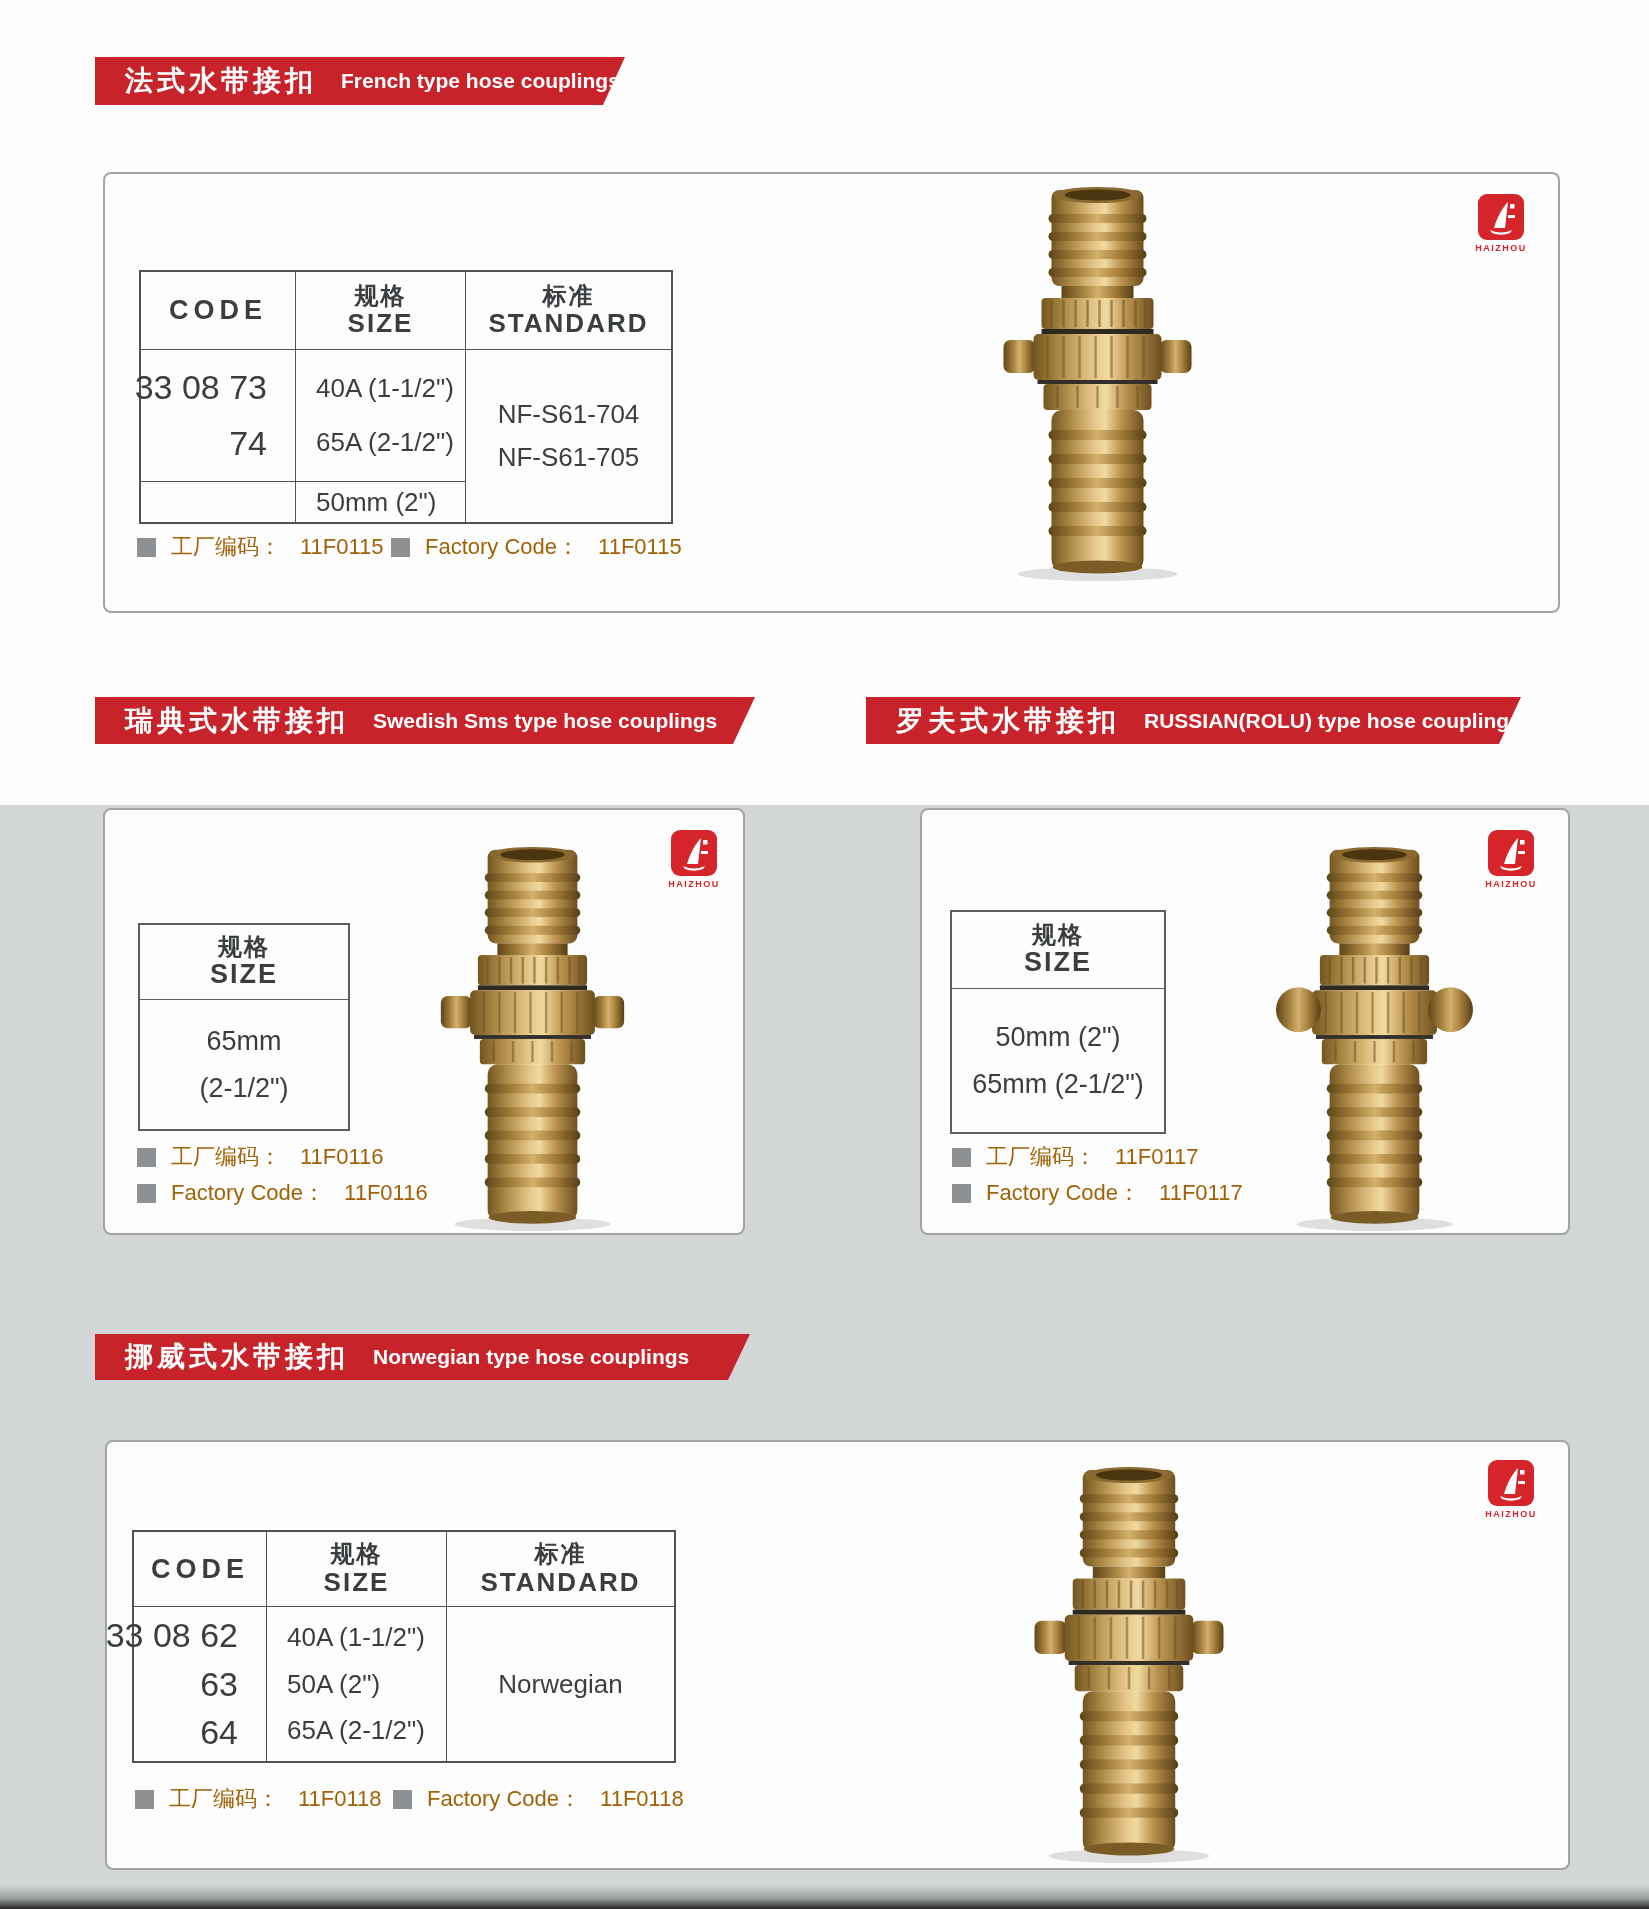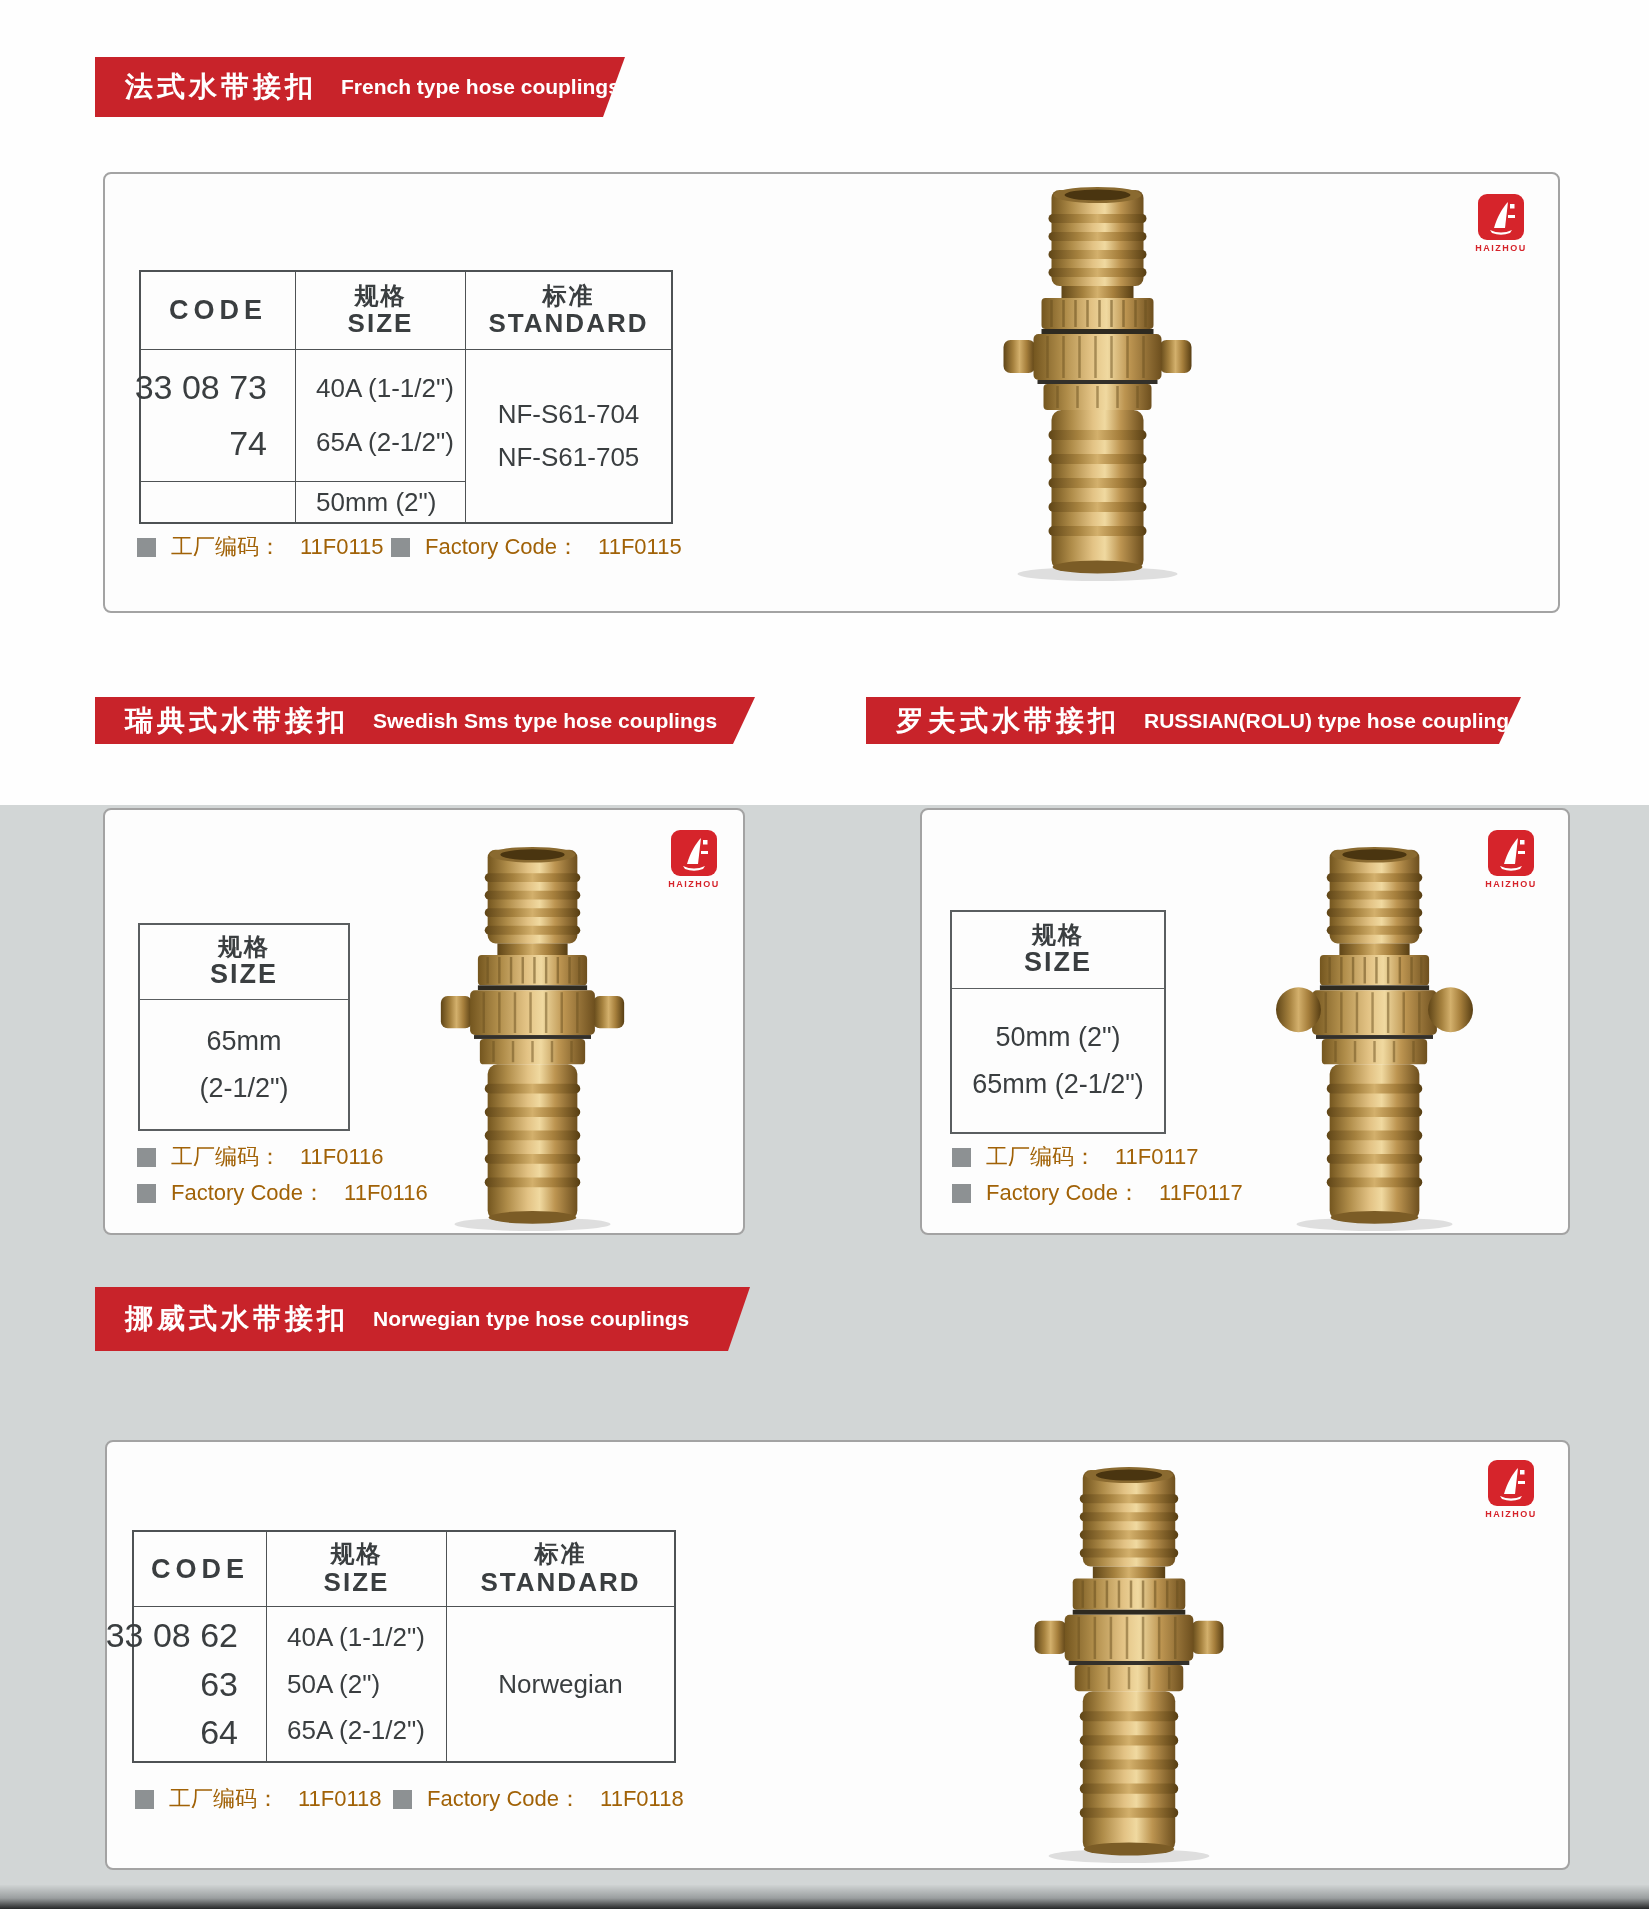--- a/index.html
+++ b/index.html
@@ -112,21 +112,21 @@
         <rect x="29" y="7" width="4.5" height="4.5" fill="#ffffff"></rect>
         <rect x="27" y="18" width="7" height="3" fill="#ffffff"></rect>
         <path d="M9 33 Q20 38 31 33 L29 36 Q20 39.5 11 36 Z" fill="#ffffff"></path>
       </g>
     </defs>
   </svg>
 
   <div class="gray-band"></div>
   <div class="bottom-strip"></div>
 
-  <div class="banner" style="left:95px;top:57px;width:530px;height:60px;">
+  <div class="banner" style="left:95px;top:57px;width:530px;height:48px;">
     <span class="cn">法式水带接扣</span>
     <span class="en">French type hose couplings</span>
   </div>
 
   <div class="card" style="left:103px;top:172px;width:1457px;height:441px;">
     <div class="logo" style="right:24px;top:20px;">
       <div class="mark">
         <svg width="40" height="40" viewBox="0 0 40 40">
             <use href="#sail"></use>
           </svg>
@@ -254,21 +254,21 @@
       <span>Factory Code：</span>
       <span class="fval">11F0117</span>
     </div>
   </div>
   <svg class="photo" style="left:1262px;top:842px;" width="225" height="390" viewBox="0 0 220 400">
     <use href="#coupling"></use>
     <circle cx="32" cy="172" r="23" fill="url(#goldd)"></circle>
     <circle cx="188" cy="172" r="23" fill="url(#goldd)"></circle>
   </svg>
 
-  <div class="banner" style="left:95px;top:1287px;width:655px;height:64px;">
+  <div class="banner" style="left:95px;top:1334px;width:655px;height:46px;">
     <span class="cn">挪威式水带接扣</span>
     <span class="en">Norwegian type hose couplings</span>
   </div>
 
   <div class="card" style="left:105px;top:1440px;width:1465px;height:430px;">
     <div class="logo" style="right:24px;top:18px;">
       <div class="mark">
         <svg width="40" height="40" viewBox="0 0 40 40">
             <use href="#sail"></use>
           </svg>

